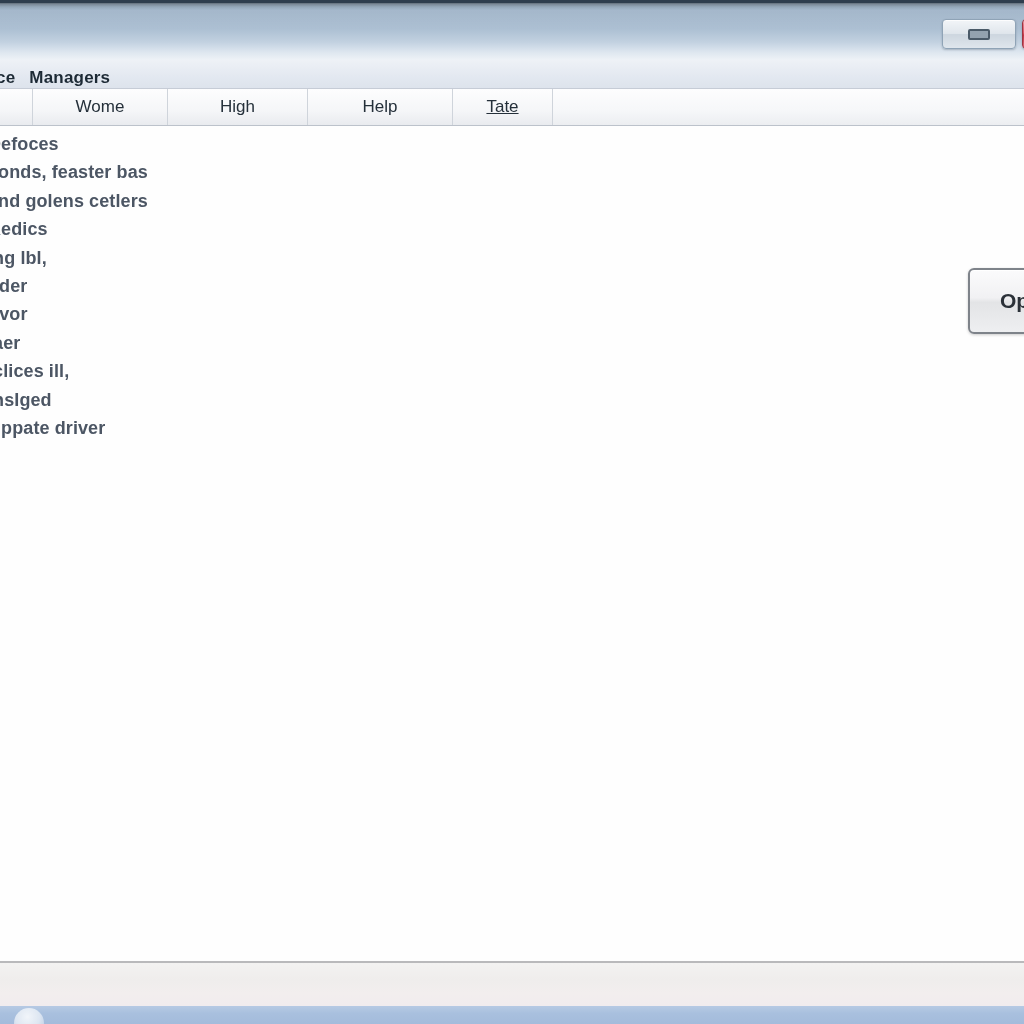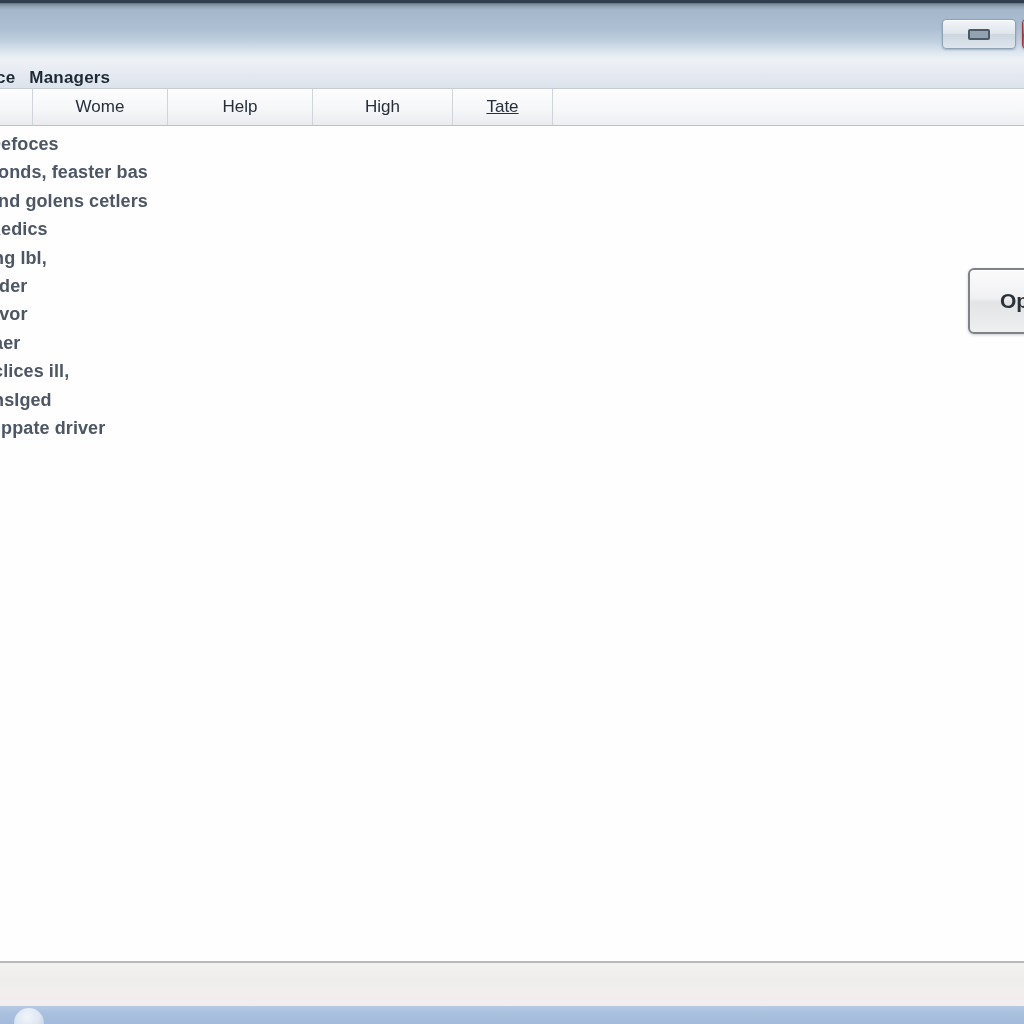--- a/index.html
+++ b/index.html
@@ -247,22 +247,22 @@
   </div>
 
   <div class="menubar">
     <div class="menu-item clipped">ce</div>
     <div class="menu-item">Managers</div>
   </div>
 
   <div class="tabstrip">
     <div class="tab t0">le</div>
     <div class="tab t1">Wome</div>
+    <div class="tab t2">High</div>
     <div class="tab t3">Help</div>
-    <div class="tab t2">High</div>
     <div class="tab t4">Tate</div>
     <div class="tab filler"></div>
   </div>
 
   <div class="content">
 
     <div class="textlist">
       <div class="textline">Defoces</div>
       <div class="textline">sonds, feaster bas</div>
       <div class="textline">and golens cetlers</div>

